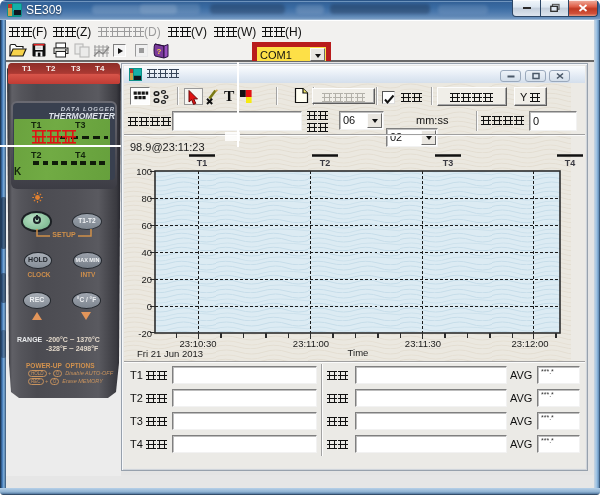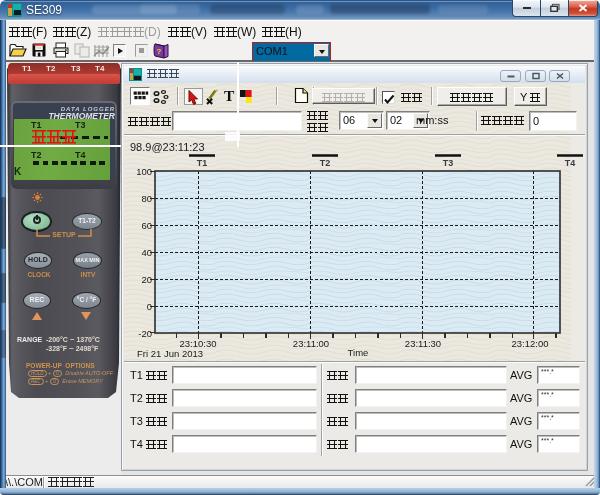--- a/index.html
+++ b/index.html
@@ -125,21 +125,21 @@
     </div>
  <div class="abs sunk" style="left:135px;top:44px;width:13px;height:13px;border-color:#9a9a9a #e8e8e8 #e8e8e8 #9a9a9a;background:#f0f0f0">
       <div style="margin:3px 0 0 3px;width:5px;height:5px;background:#9a9a9a"></div>
     </div>
  <svg class="abs" style="left:152px;top:42px" width="19" height="17">
       <path d="M3 2 Q2 3 2 8 Q2 13 3 14 L12 16 L12 4 Z" fill="#7a3a9a" stroke="#2a1040" stroke-width="1"></path>
       <path d="M12 4 L16 2.5 L16 14.5 L12 16 Z" fill="#9a50c0" stroke="#2a1040" stroke-width="1"></path>
       <path d="M3 2 L12 4" stroke="#2a1040"></path>
       <text x="4.5" y="11.5" font-size="8" font-weight="bold" fill="#f4d040">?</text>
     </svg>
- <div class="abs" style="left:252px;top:42px;width:79px;height:31px;border:1px solid #b91c1c;background:#0369a1;font-size:11px;color:#111">
+ <div class="abs" style="left:252px;top:42px;width:79px;height:31px;border:5px solid #b91c1c;background:#fde047;font-size:11px;color:#111">
       <span style="position:absolute;left:3px;top:1.5px">COM1</span>
       <div style="position:absolute;right:1px;top:1px;width:15px;height:13px;background:#e8e6e2;border:1px solid;border-color:#fbfbfb #6a6a6a #6a6a6a #fbfbfb">
         <div style="margin:4.5px 0 0 3.5px;width:0;height:0;border-left:3.5px solid transparent;border-right:3.5px solid transparent;border-top:4px solid #111"></div>
       </div>
     </div>
  <div class="abs" id="client">
   <div id="devpanel">
 
    <div class="abs" style="left:1px;top:0px;width:114px;height:335px;background:linear-gradient(90deg,#2e2e34 0,#606066 5px,#55555b 14px,#4b4b51 30px,#515157 60%,#5a5a60 80%,#3a3a40 96%,#23232a 100%);clip-path:polygon(4px 0px,110px 0px,114px 6px,112px 300px,109px 329px,101px 335px,12px 335px,4px 329px,2px 300px,0px 6px)"></div>
 
@@ -370,21 +370,21 @@
     <div class="lab" style="left:4px;top:32px"><i class="hz h"></i><i class="hz h"></i><i class="hz h"></i><i class="hz h"></i></div>
     <div class="tb" style="left:48px;top:28px;width:130px;height:20px"></div>
     <div class="lab" style="left:183px;top:26px"><i class="hz h"></i><i class="hz h"></i></div>
     <div class="lab" style="left:183px;top:38px"><i class="hz h"></i><i class="hz h"></i></div>
     <div class="tb" style="left:215px;top:28px;width:45px;height:19px;font-size:11px;color:#111">
             <span style="position:absolute;left:3px;top:2px">06</span>
             <div class="dd">
               <i></i>
             </div>
           </div>
-    <div class="tb" style="left:262px;top:28px;width:44px;height:19px;font-size:11px;color:#111">
+    <div class="tb" style="left:262px;top:45px;width:52px;height:19px;font-size:11px;color:#111">
             <span style="position:absolute;left:3px;top:2px">02</span>
             <div class="dd">
               <i></i>
             </div>
           </div>
     <div class="lab" style="left:292px;top:31px">mm:ss</div>
     <div class="vsep" style="left:352px;top:28px;height:20px"></div>
     <div class="lab" style="left:357px;top:31px"><i class="hz h"></i><i class="hz h"></i><i class="hz h"></i><i class="hz h"></i></div>
     <div class="tb" style="left:405px;top:28px;width:48px;height:20px;font-size:11px;color:#111">
             <span style="position:absolute;left:3px;top:2.5px">0</span>
@@ -420,28 +420,20 @@
     <div class="lab" style="left:6px;top:355px">T4 <i class="hz h"></i><i class="hz h"></i></div>
     <div class="tb" style="left:48px;top:352px;width:145px;height:18px"></div>
     <div class="lab" style="left:203px;top:355px"><i class="hz h"></i><i class="hz h"></i></div>
     <div class="tb" style="left:231px;top:352px;width:152px;height:18px"></div>
     <div class="lab" style="left:386px;top:355px">AVG</div>
     <div class="tb" style="left:413px;top:352px;width:43px;height:18px;font-size:7px;color:#333">
             <span style="position:absolute;left:3px;top:1px">***.*</span>
           </div>
    </div>
   </div>
- </div>
- <div class="abs" id="sbar">
-  <span class="p1">\\.\COM</span>
-      <span id="sep1"></span>
-      <span class="p2"><i class="hz H"></i><i class="hz H"></i><i class="hz H"></i><i class="hz H"></i></span>
-  <svg style="position:absolute;right:2px;bottom:1px" width="13" height="13">
-        <path d="M12 2 L2 12 M12 6 L6 12 M12 10 L10 12" stroke="#9a9a9a" stroke-width="1.5"></path>
-      </svg>
  </div>
  <div class="abs" id="bleft"></div>
     <div class="abs" style="left:0.5px;top:197px;width:5px;height:52px;background:rgba(12,18,30,.45);border-radius:2px"></div>
     <div class="abs" style="left:0.5px;top:273px;width:5px;height:30px;background:rgba(12,18,30,.4);border-radius:2px"></div>
     <div class="abs" style="left:0.5px;top:330px;width:5px;height:28px;background:rgba(12,18,30,.3);border-radius:2px"></div>
  <div class="abs" id="bright"></div>
  <div class="abs" id="bbot"></div>
  <div class="abs" id="xh" style="left:0;top:144.6px;width:121px;height:2.8px;background:#fff;z-index:50"></div>
  <div class="abs" id="xv" style="left:236.5px;top:62px;width:2.6px;height:85px;background:#fff;z-index:50"></div>
     <div class="abs" style="left:225px;top:132px;width:15px;height:9px;background:rgba(255,255,255,.85);z-index:49"></div>

